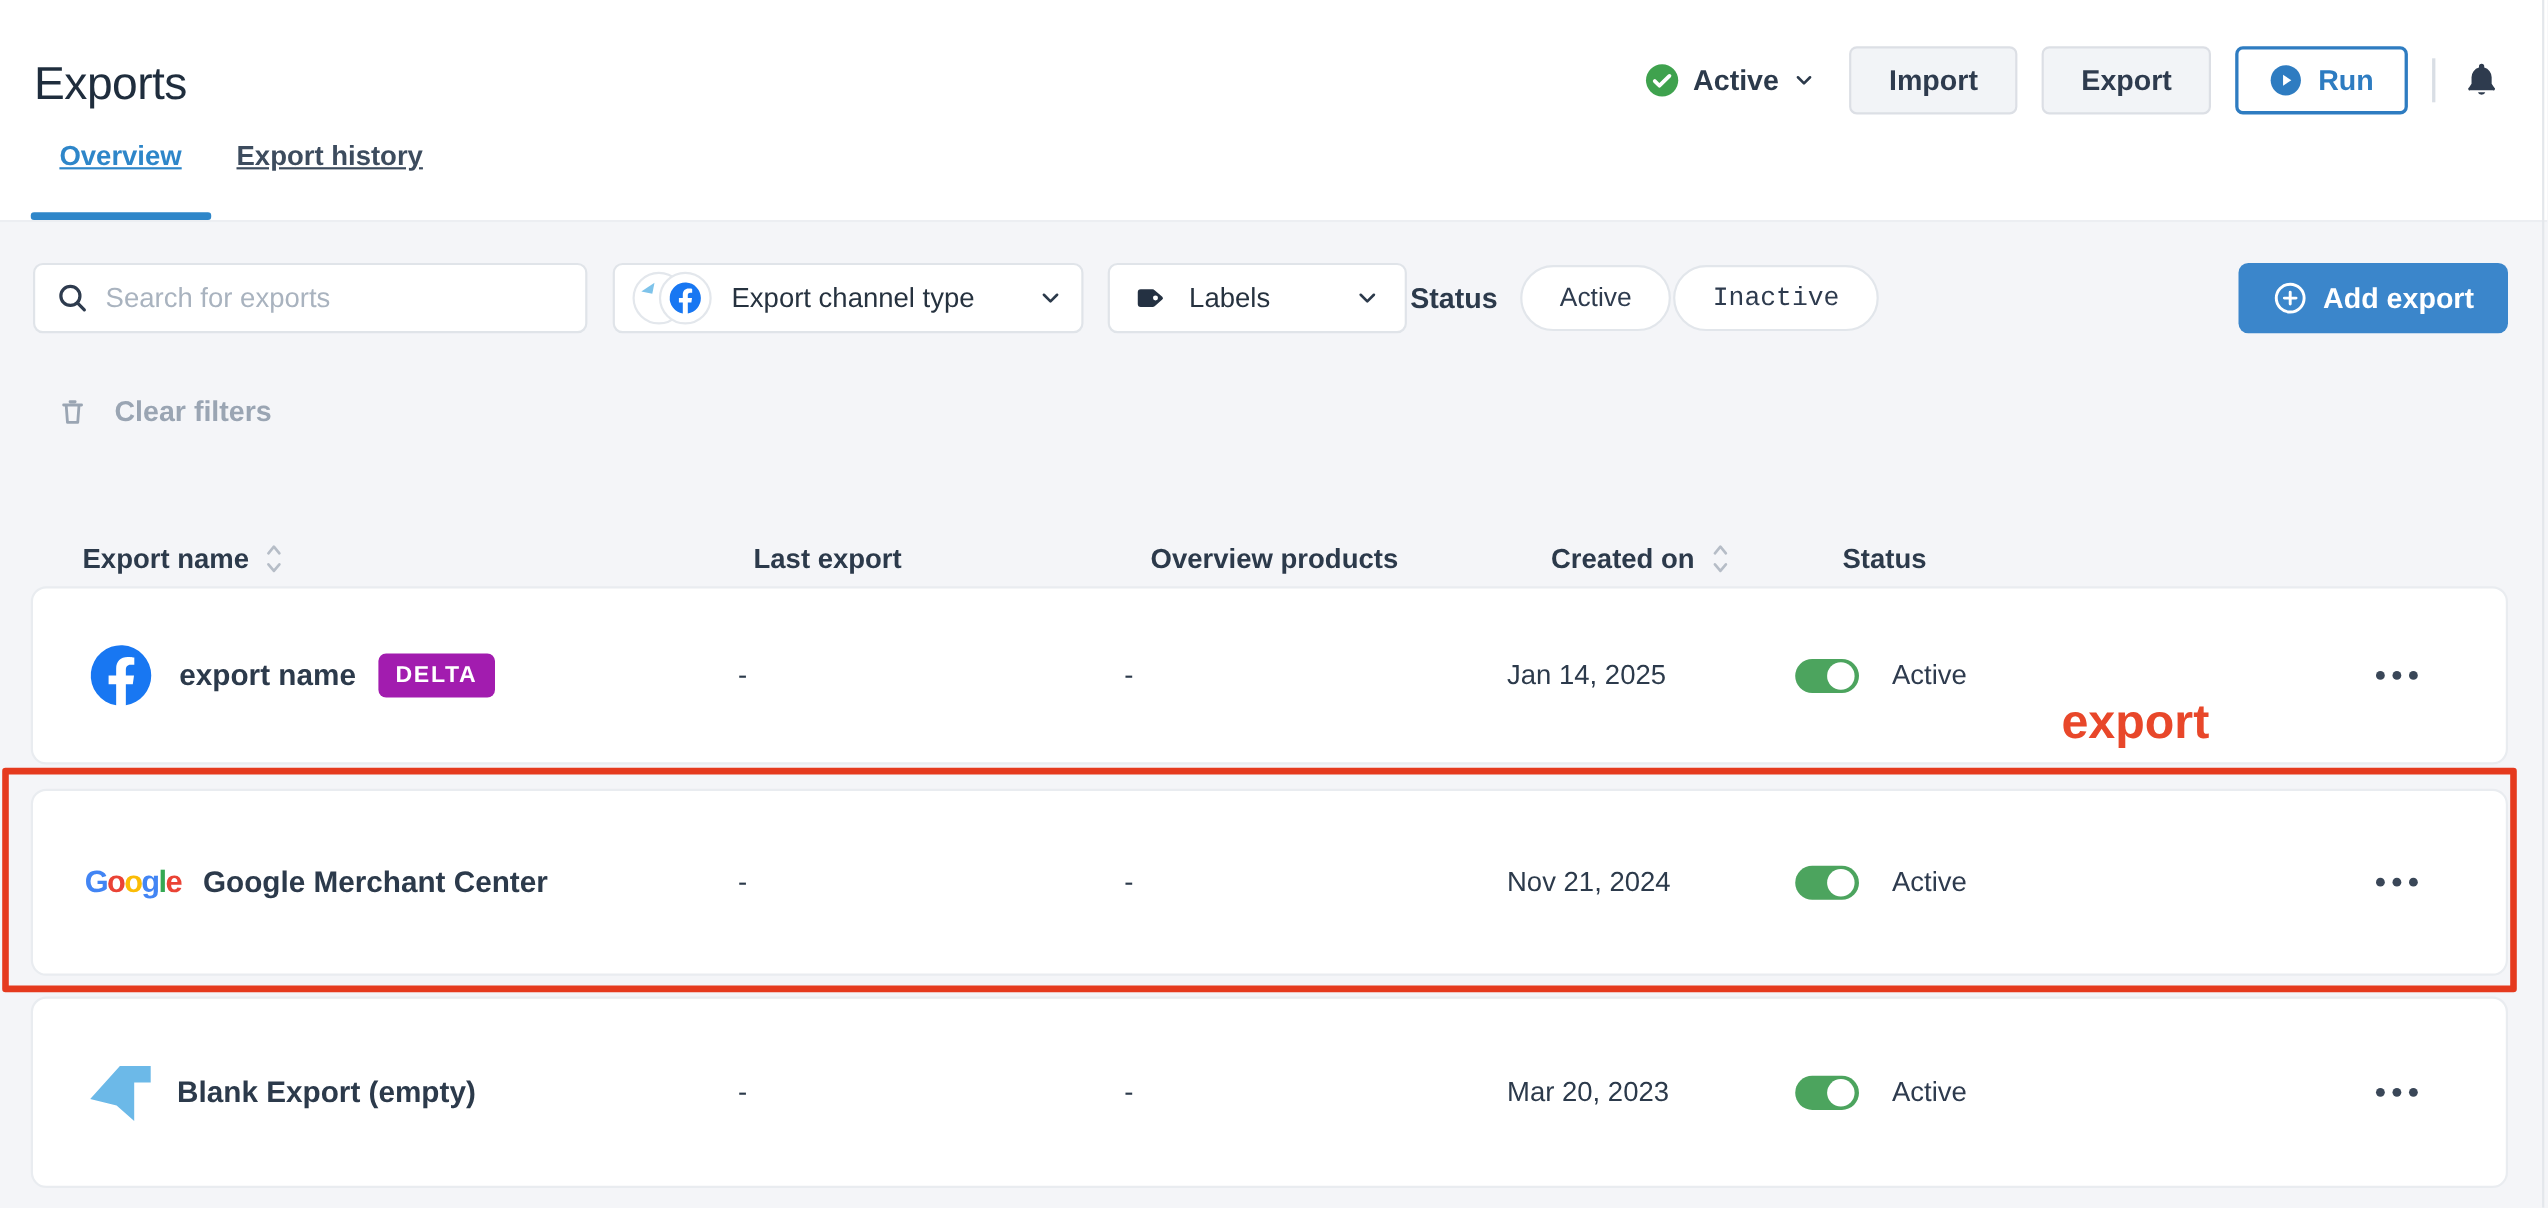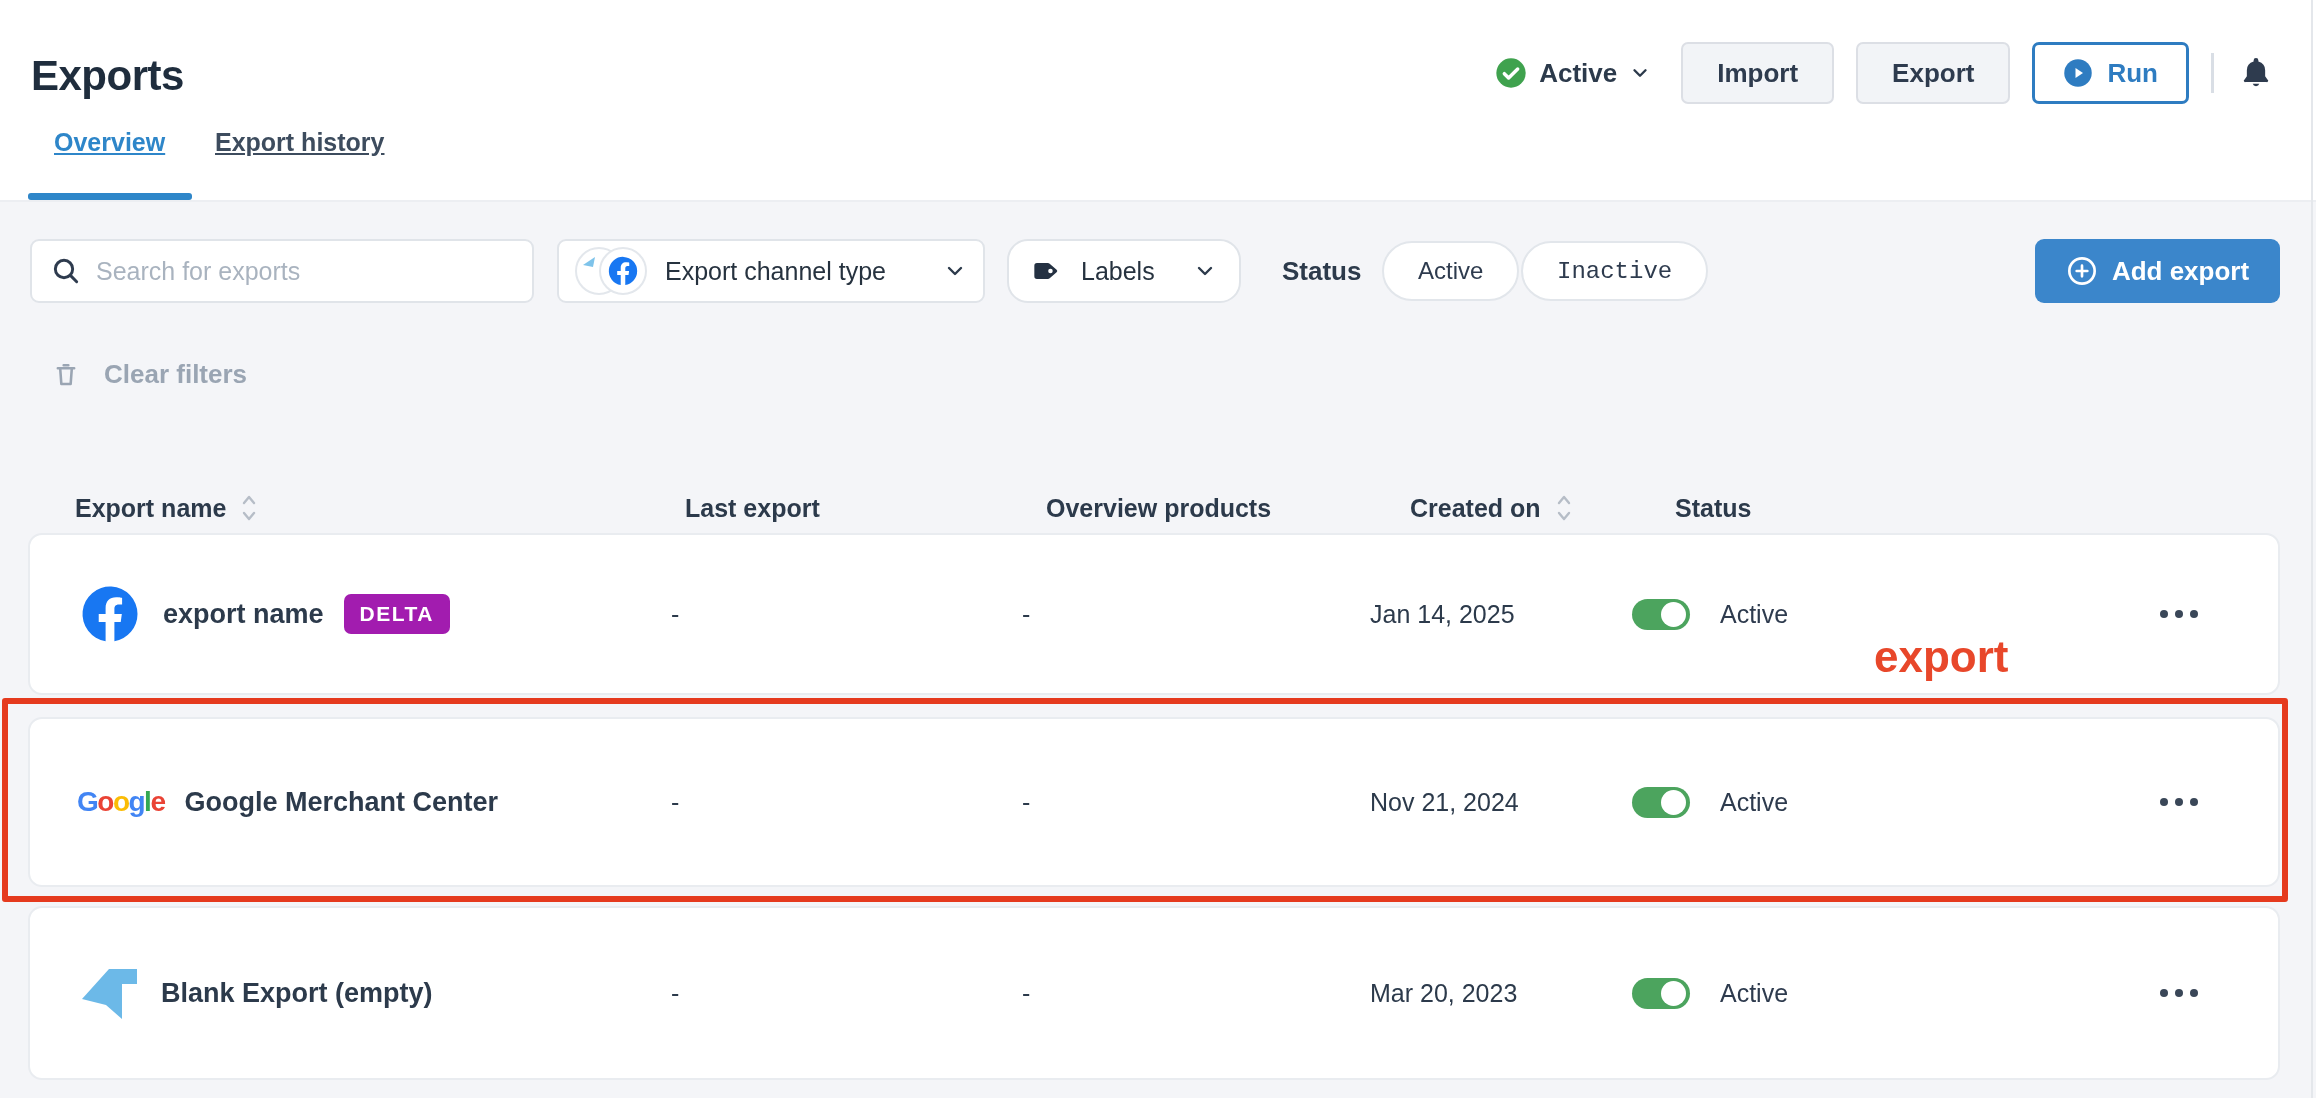--- a/index.html
+++ b/index.html
@@ -14,21 +14,21 @@
   }
   #screen { position:absolute; inset:0; width:2316px; height:1098px; }
 
   
   .topbar {
     position:absolute; left:0; top:0; width:2316px; height:202px;
     background:#ffffff; border-bottom:2px solid #eceef2;
   }
   .page-title {
     position:absolute; left:31px; top:52px;
-    font-size:42px; font-weight:700; color:#1f2d3d; letter-spacing:-0.5px;
+    font-size:42px; font-weight:400; color:#1f2d3d; letter-spacing:-0.5px;
   }
   .tab { position:absolute; top:128px; font-size:25px; font-weight:700; cursor:pointer;text-decoration:underline; }
   .tab-overview { left:54px; color:#2e86c9; }
   .tab-history { left:215px; color:#3d4c5e; }
   .tab-underline {
     position:absolute; left:28px; top:193px; width:164px; height:7px;
     background:#2e86c9; border-radius:3px;
   }
 
   .topbar-right {
@@ -62,21 +62,21 @@
   .channel-btn { left:557px; width:428px; padding:0 16px; gap:18px; cursor:pointer; }
   .channel-btn .txt { font-size:25px; color:#26323f; flex:1; }
   .stack-circles { display:flex; align-items:center; }
   .circ {
     width:48px; height:48px; border-radius:50%; background:#fff;
     border:2px solid #e3e7ec; display:flex; align-items:center; justify-content:center;
     overflow:hidden;
   }
   .circ.front { margin-left:-24px; position:relative; z-index:2; }
 
-  .labels-btn { left:1007px; width:234px; padding:5px 22px; gap:18px; cursor:pointer;border-radius:21px; }
+  .labels-btn { left:1007px; width:272px; padding:5px 22px; gap:18px; cursor:pointer; }
   .labels-btn .txt { font-size:25px; color:#26323f; flex:1; }
 
   .status-filter-label {
     position:absolute; left:1282px; top:256px; font-size:26px; font-weight:700; color:#2c3a4b;
   }
   .pill {
     position:absolute; top:241px; height:60px; border-radius:30px; background:#fff;
     border:2px solid #e2e6eb; display:flex; align-items:center; padding:0 34px;
     font-size:24px; color:#2e3b4e; cursor:pointer;
   }

